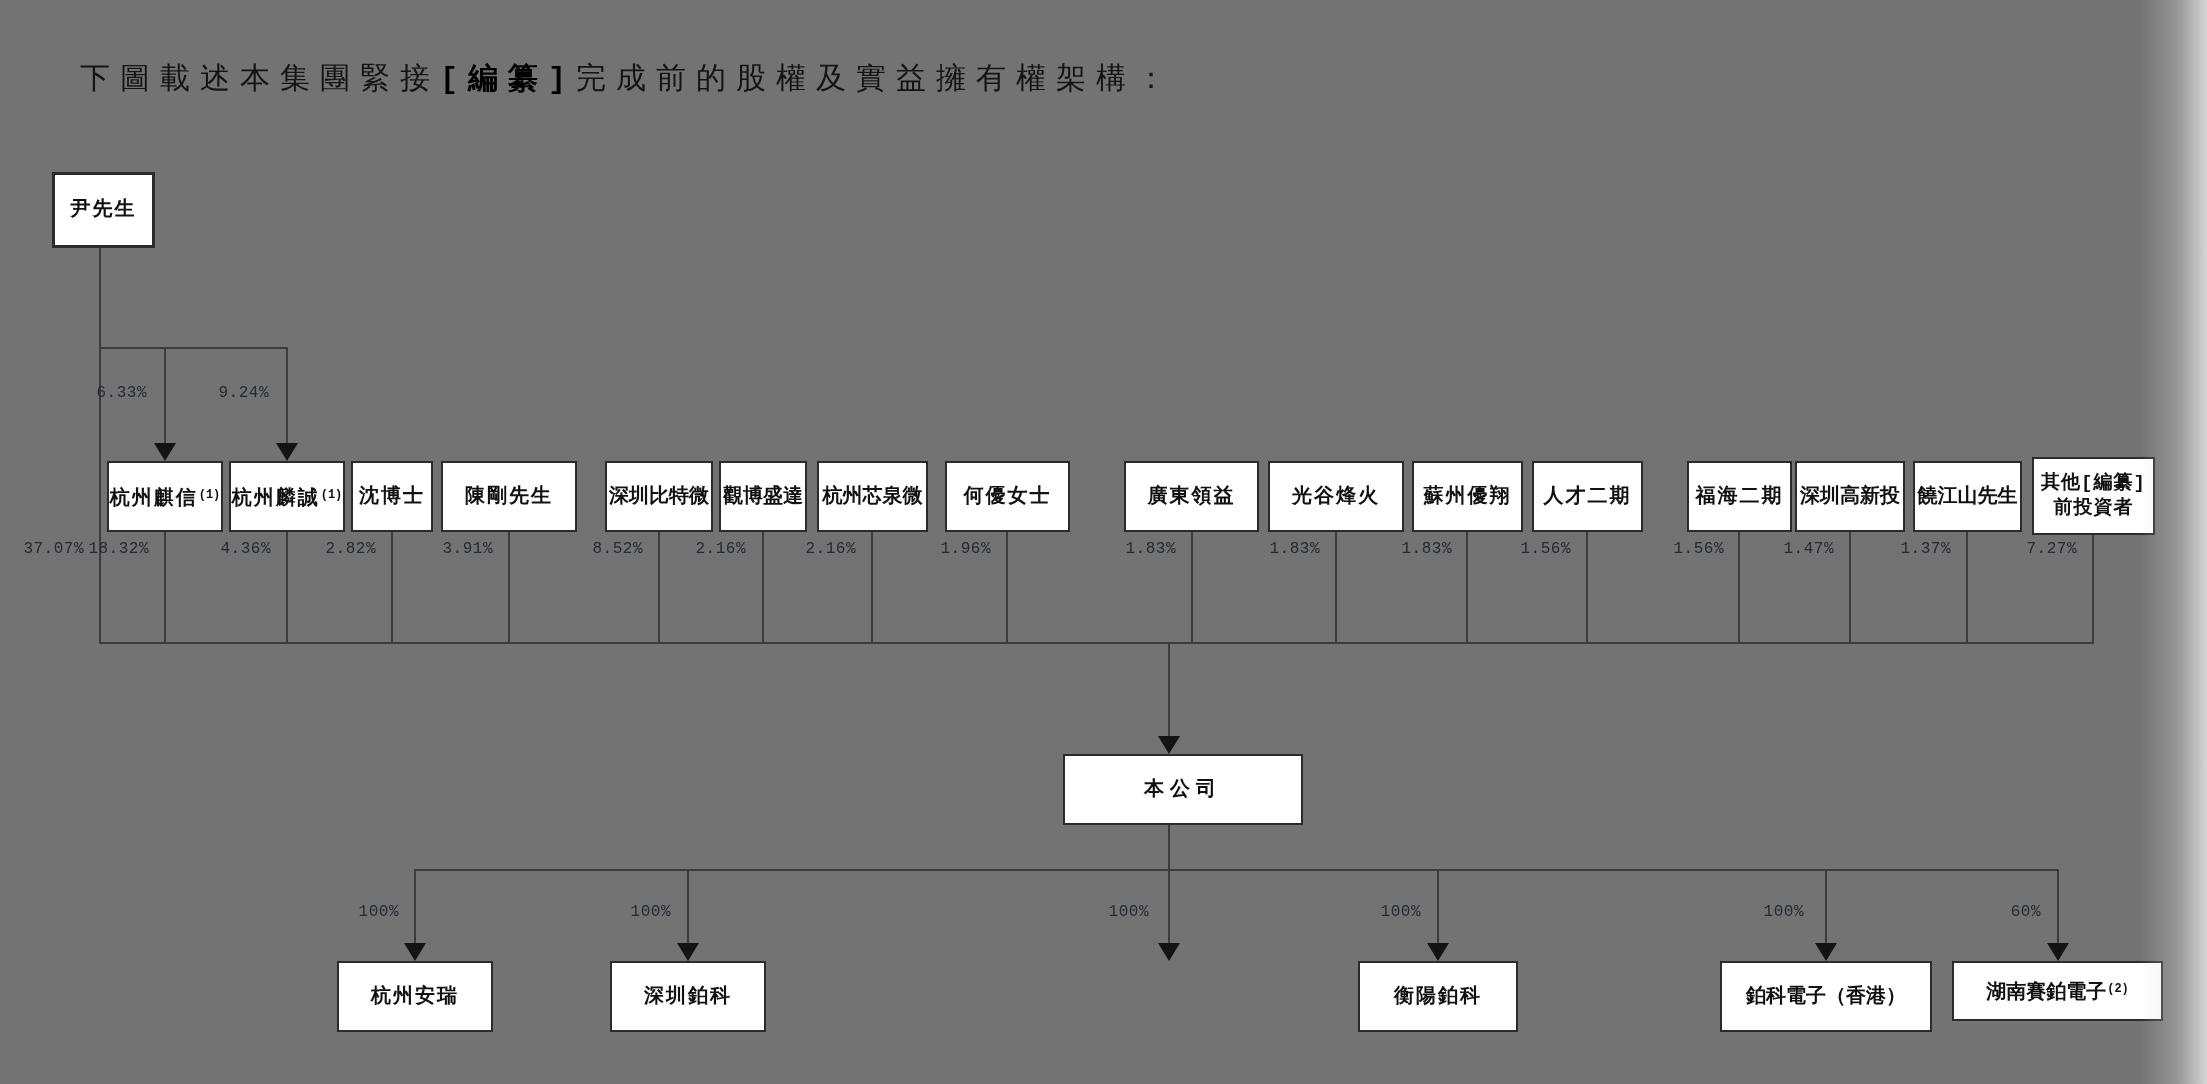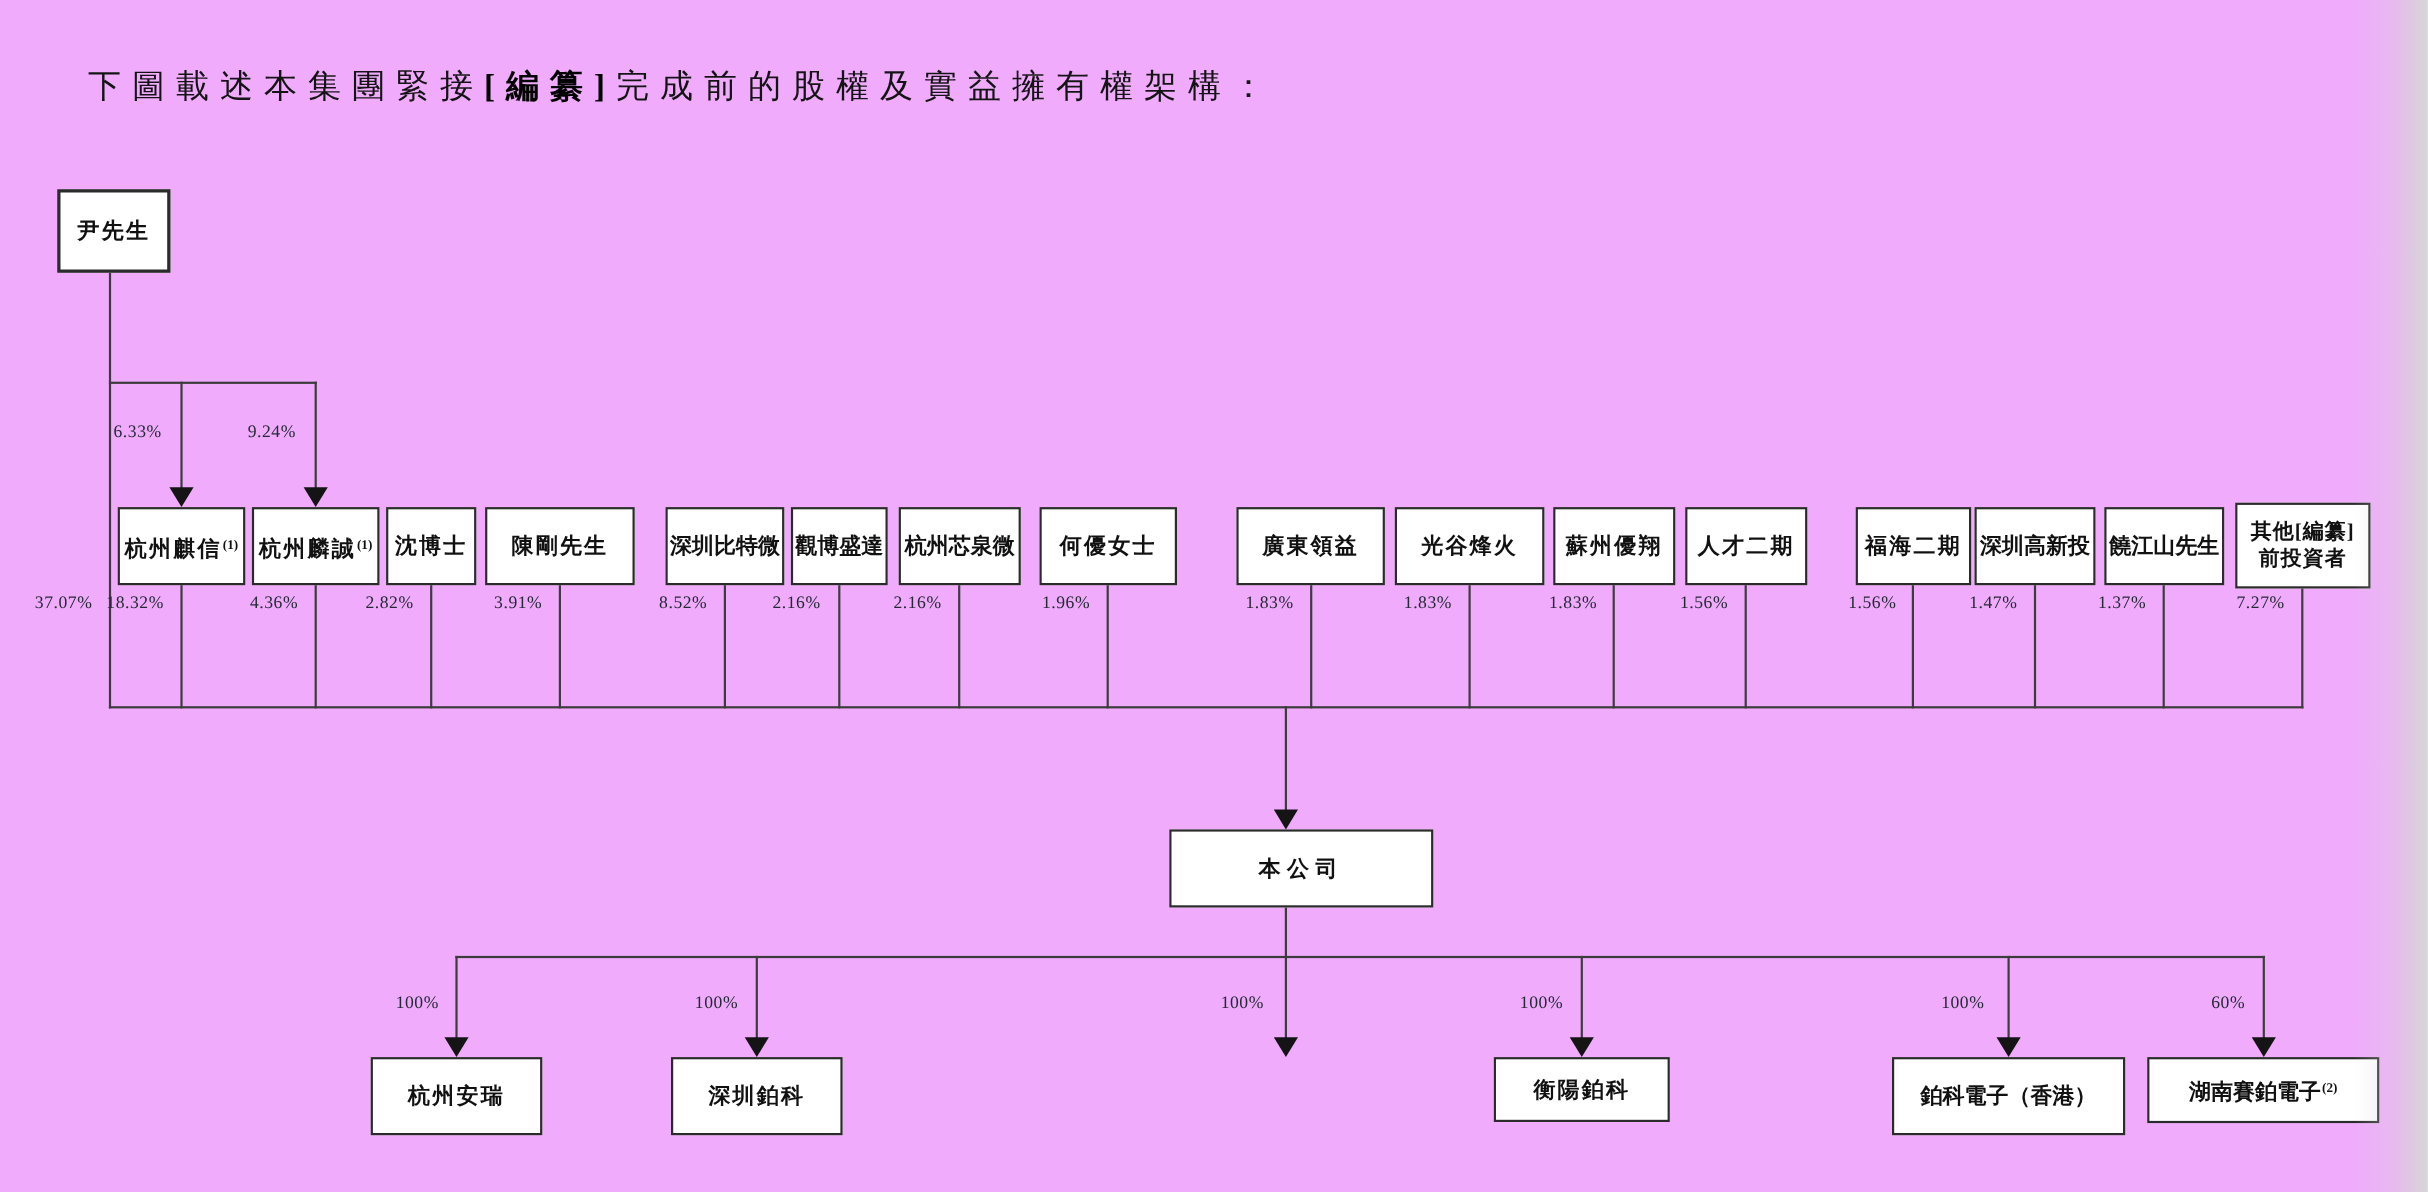--- a/index.html
+++ b/index.html
@@ -1,18 +1,18 @@
 <!DOCTYPE html>
 <html><head>
 <meta charset="utf-8">
 <style>
   html,body{margin:0;padding:0;background:#ffffff;}
   .canvas{
-    position:relative;width:2207px;height:1084px;background:#f0abfc;overflow:hidden;
-    font-family:Liberation Serif, serif;color:#1c1c1c;
+    position:relative;width:2207px;height:1084px;background:#737373;overflow:hidden;
+    font-family:Liberation Mono, monospace;color:#1c1c1c;
   }
   .title{
     position:absolute;left:80px;top:58px;font-size:30px;letter-spacing:10px;
     color:#141414;white-space:nowrap;
   }
   .title .bold{font-weight:bold;color:#000;}
   .box{
     position:absolute;border:2px solid #2b2b2b;background:#fff;
     display:flex;align-items:center;justify-content:center;text-align:center;
     box-sizing:border-box;
@@ -178,21 +178,21 @@
   <div class="pct" style="right:786px;top:903px">100%</div>
   <div class="pct" style="right:403px;top:903px">100%</div>
   <div class="pct" style="right:166px;top:903px">60%</div>
 
   <div class="box" style="left:337px;top:961px;width:156px;height:71px">
     <span class="lbl">杭州安瑞</span>
   </div>
   <div class="box" style="left:610px;top:961px;width:156px;height:71px">
     <span class="lbl">深圳鉑科</span>
   </div>
-  <div class="box" style="left:1358px;top:961px;width:160px;height:59px">
+  <div class="box" style="left:1358px;top:961px;width:160px;height:71px">
     <span class="lbl">衡陽鉑科</span>
   </div>
   <div class="box" style="left:1720px;top:961px;width:212px;height:71px">
     <span class="lbl" style="letter-spacing:0">鉑科電子（香港）</span>
   </div>
   <div class="box" style="left:1952px;top:961px;width:211px;height:60px">
     <span class="lbl" style="letter-spacing:0"><span>湖南賽鉑電子</span><sup>(2)</sup></span>
   </div>
 
   <div class="edge-shade"></div>

